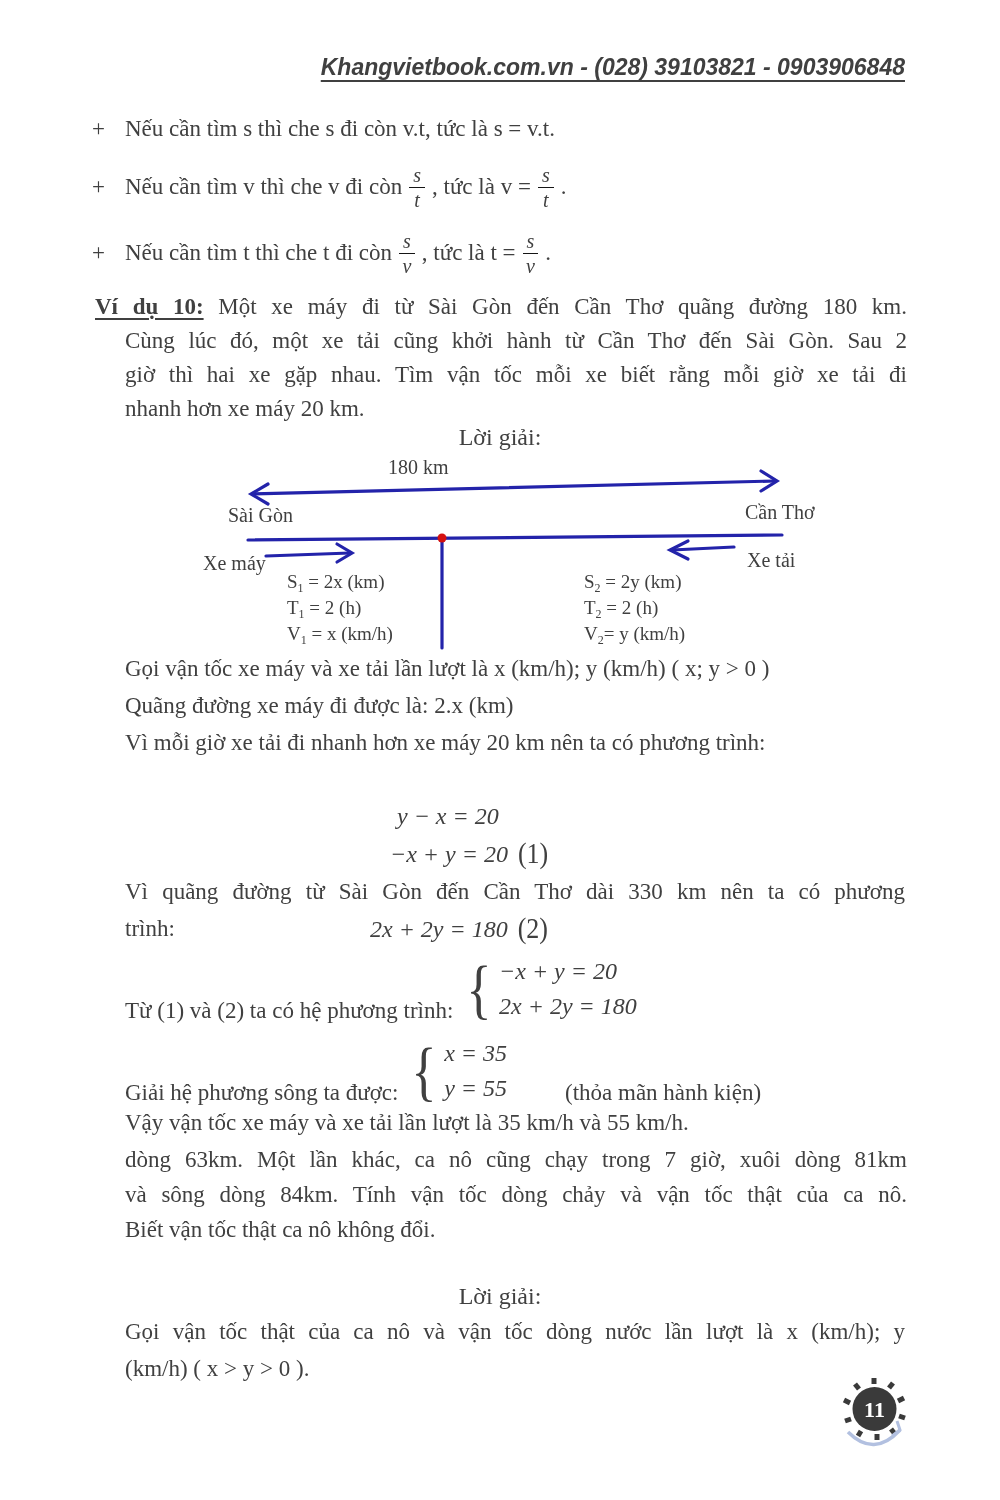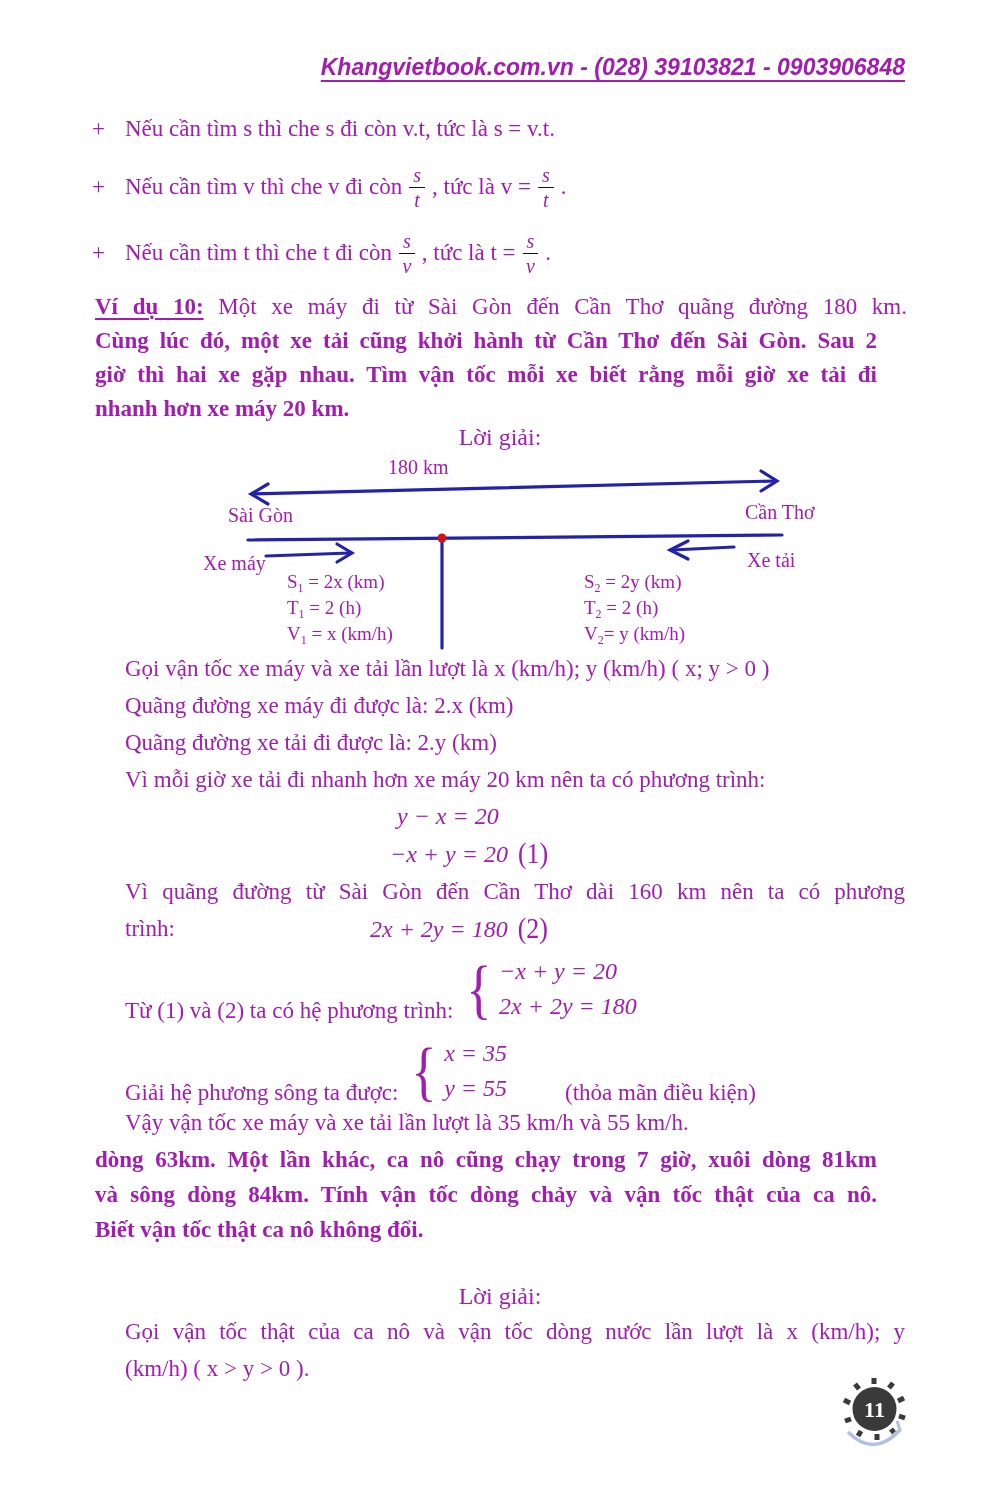--- a/index.html
+++ b/index.html
@@ -1,17 +1,17 @@
 <!DOCTYPE html>
 <html><head>
 <meta charset="utf-8">
 <style>
   html,body{margin:0;padding:0;background:#ffffff;}
   .page{position:relative;width:1000px;height:1500px;background:#ffffff;overflow:hidden;
-        font-family:"Liberation Serif",serif;color:#a21caf;}
+        font-family:"Liberation Serif",serif;color:#404040;}
 
   
   .header{position:absolute;top:54px;left:0;right:95px;text-align:right;}
   .header-text{font-family:"Liberation Sans",sans-serif;font-style:italic;font-weight:bold;
         font-size:23px;text-decoration:underline;text-underline-offset:5px;text-decoration-thickness:2px;}
 
   
   .bullet{position:absolute;left:92px;width:830px;display:flex;align-items:center;font-size:23px;}
   .b1{top:112px;height:34px;}
   .b2{top:150px;height:74px;}
@@ -21,21 +21,21 @@
         font-style:italic;font-size:20px;line-height:22px;}
   .frac .num{display:block;border-bottom:1.6px solid #151515;padding:0 4px 1px 4px;}
   .frac .den{display:block;padding-top:1px;}
 
   
   .ex-para{position:absolute;left:95px;width:812px;font-size:23px;}
   .ex10{top:290px;line-height:34px;}
   .ex11{top:1142px;line-height:35px;}
   .jline{text-align:justify;text-align-last:justify;}
   .lline{text-align:left;}
-  .ind{width:782px;font-weight:bold;}
+  .ind{margin-left:30px;width:782px;}
   .ex-label{font-weight:bold;text-decoration:underline;text-underline-offset:4px;text-decoration-thickness:2px;}
 
   .center-title{position:absolute;left:0;width:1000px;text-align:center;font-weight:normal;font-size:24px;}
   .t1{top:424px;}
   .t2{top:1283px;}
 
   
   .diagram{position:absolute;top:456px;left:0;width:1000px;height:194px;font-size:20px;}
   .diagram svg{position:absolute;top:0;left:0;}
   .dlabel{position:absolute;white-space:nowrap;}
@@ -171,30 +171,29 @@
       <div><span>T</span><sub>2</sub><span> = 2 (h)</span></div>
       <div><span>V</span><sub>2</sub><span>= y (km/h)</span></div>
     </div>
   </div>
 
   <div class="sol-block">
     <div>
       <span>Gọi vận tốc xe máy và xe tải lần lượt là x (km/h); y (km/h) ( </span><span class="mi">x; y &gt; 0</span><span> )</span>
     </div>
     <div>Quãng đường xe máy đi được là: 2.x (km)</div>
-    <div>Quãng đường xe tải đi được là: 2.y (km)</div>
     <div>Vì mỗi giờ xe tải đi nhanh hơn xe máy 20 km nên ta có phương trình:</div>
   </div>
 
   <div class="eq eq1">y − x = 20</div>
   <div class="eq eq2">
     <span>−x + y = 20</span><span class="tag">(1)</span>
   </div>
 
-  <div class="jline para2l1">Vì quãng đường từ Sài Gòn đến Cần Thơ dài 160 km nên ta có phương</div>
+  <div class="jline para2l1">Vì quãng đường từ Sài Gòn đến Cần Thơ dài 330 km nên ta có phương</div>
   <div class="para2l2">
     <span>trình:</span>
     <span class="eq3wrap">
       <span>2x + 2y = 180</span><span class="tag">(2)</span>
     </span>
   </div>
 
   <div class="sysrow sysrow1">
     <span>Từ (1) và (2) ta có hệ phương trình:</span>
     <span class="brace">{</span>
@@ -204,21 +203,21 @@
     </span>
   </div>
 
   <div class="sysrow sysrow2">
     <span>Giải hệ phương sông ta được:</span>
     <span class="brace">{</span>
     <span class="sys">
       <span class="meq">x = 35</span>
       <span class="meq">y = 55</span>
     </span>
-    <span class="condition">(thỏa mãn điều kiện)</span>
+    <span class="condition">(thỏa mãn hành kiện)</span>
   </div>
 
   <div class="body-line concl">Vậy vận tốc xe máy và xe tải lần lượt là 35 km/h và 55 km/h.</div>
 
   <div class="ex-para ex11">
     <div class="jline ind">dòng 63km. Một lần khác, ca nô cũng chạy trong 7 giờ, xuôi dòng 81km</div>
     <div class="jline ind">và sông dòng 84km. Tính vận tốc dòng chảy và vận tốc thật của ca nô.</div>
     <div class="lline ind">Biết vận tốc thật ca nô không đổi.</div>
   </div>
 

